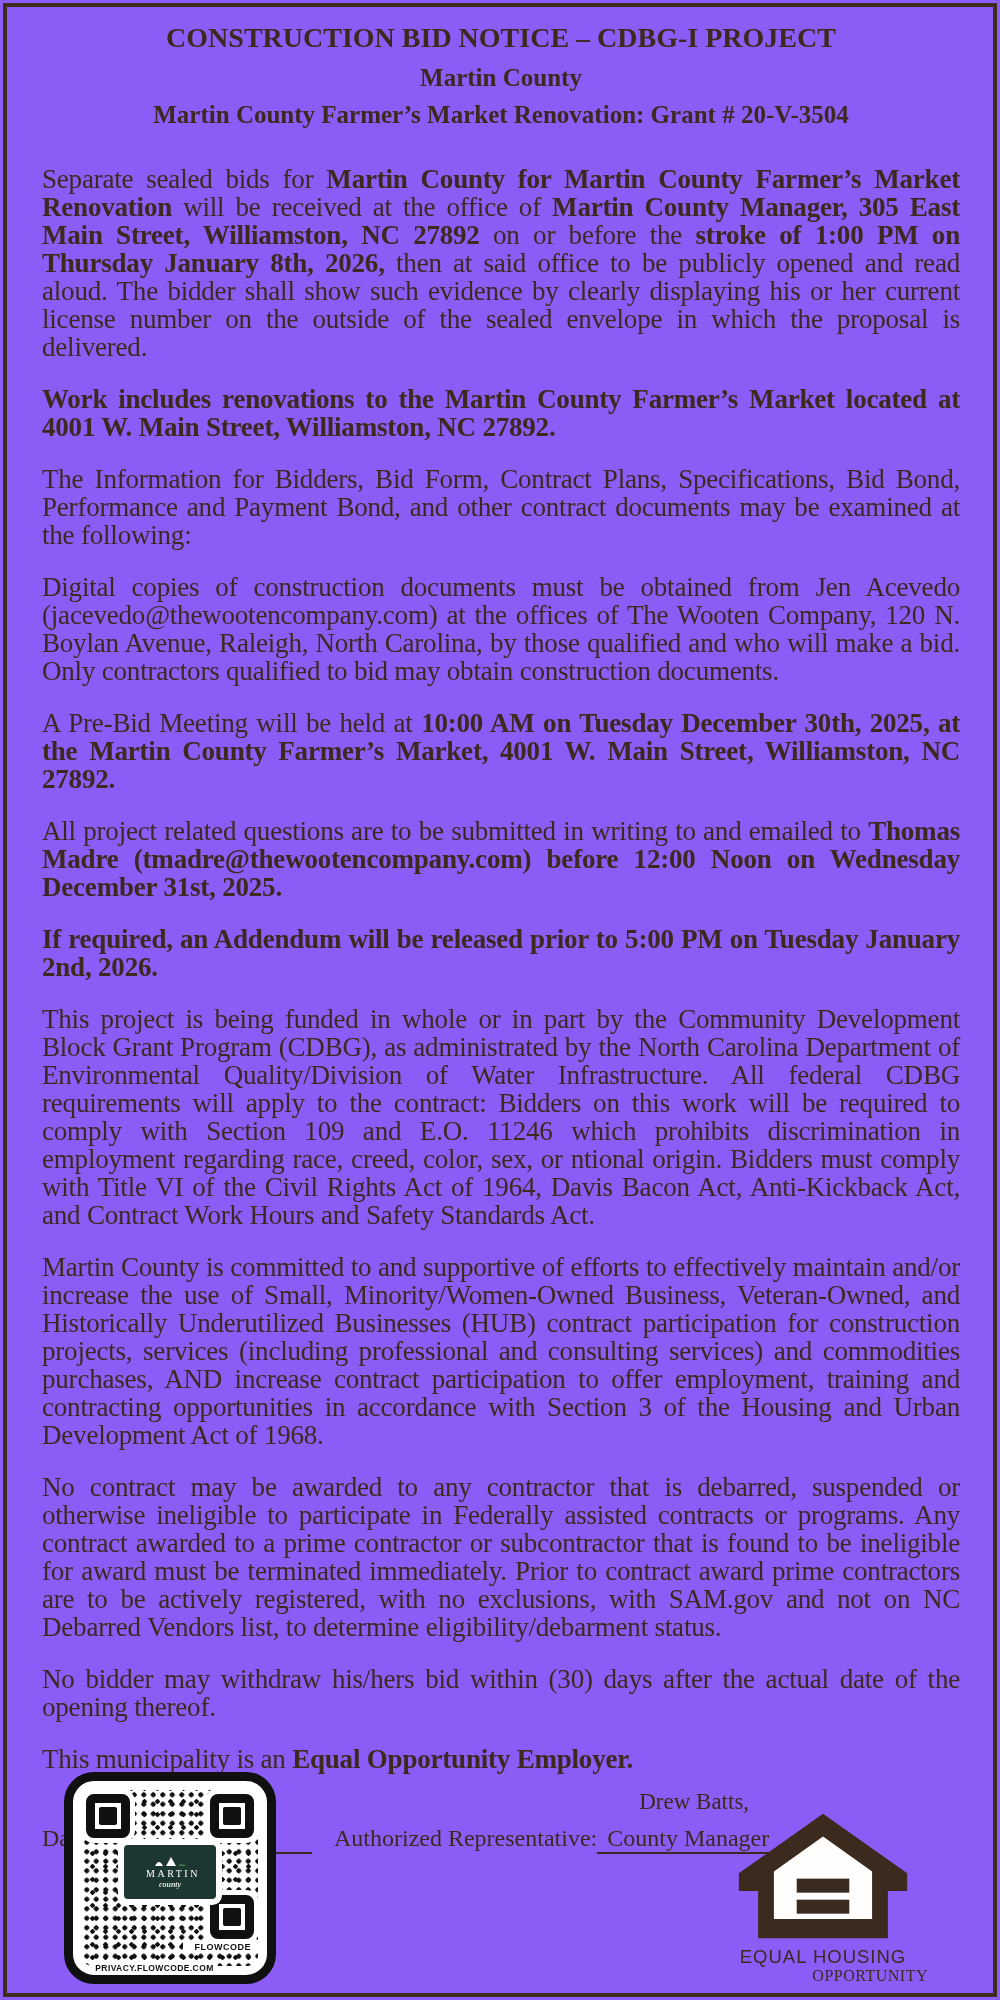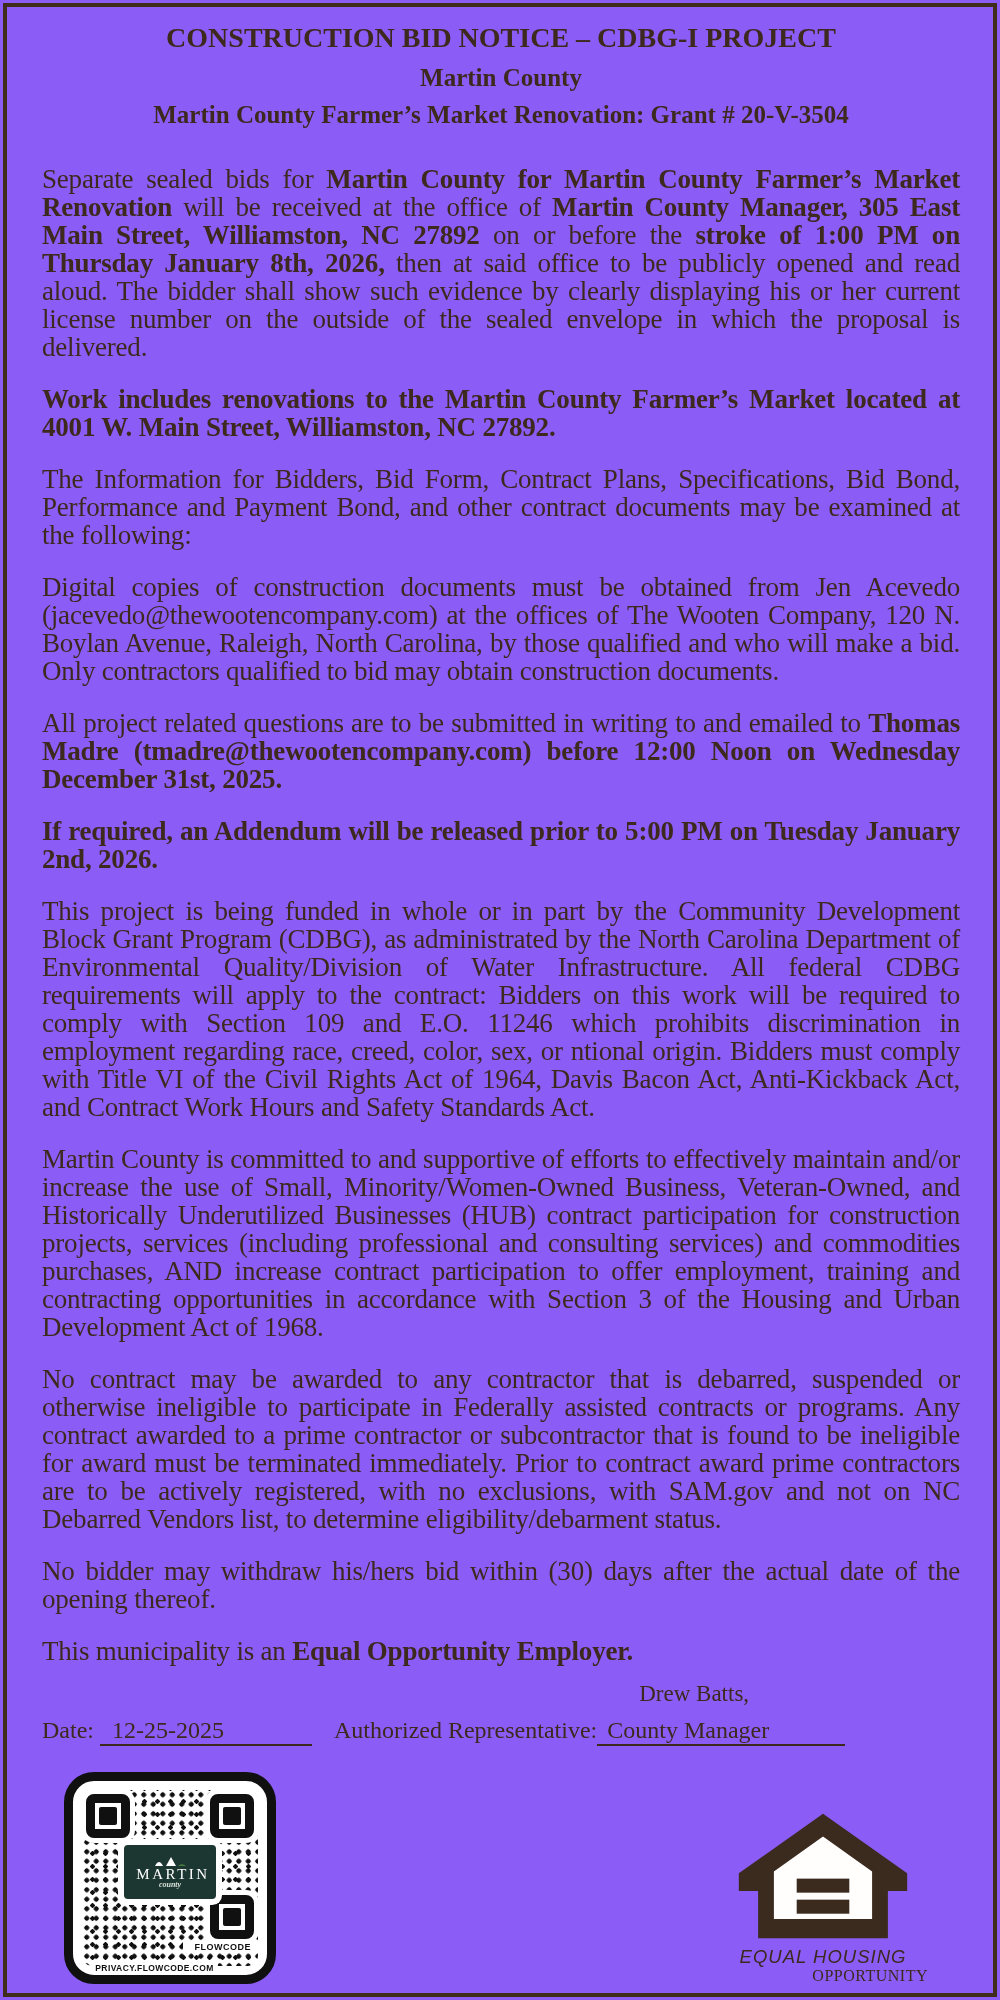--- a/index.html
+++ b/index.html
@@ -36,50 +36,51 @@
       background-size:9.5px 9.5px,13px 13px;background-position:0 0,4px 5px;}
   .eye{position:absolute;width:44px;height:44px;background:#fff;border:9px solid #101010;
        border-radius:8px;box-shadow:0 0 0 5px #fff;box-sizing:border-box;}
   .eye::after{content:"";position:absolute;inset:4px;background:#101010;border-radius:2px;}
   .eye-tl{left:13px;top:13px;}
   .eye-tr{right:13px;top:13px;}
   .eye-br{right:13px;bottom:36px;}
   .badge{position:absolute;left:50%;top:47%;transform:translate(-50%,-50%);
       width:92px;height:54px;background:#1c3631;border-radius:4px;box-shadow:0 0 0 6px #fff;
       display:flex;flex-direction:column;align-items:center;justify-content:center;color:#fff;}
-  .badge-name{font-size:15px;letter-spacing:2.5px;line-height:12px;margin-left:6px;}
+  .badge-name{font-size:10px;letter-spacing:2.5px;line-height:12px;margin-left:6px;}
   .badge-sub{font-size:8px;font-style:italic;color:#d9e2dc;line-height:9px;font-weight:bold;}
   .qr-flow{position:absolute;right:4px;bottom:23px;font:bold 9px "Liberation Sans",sans-serif;
       color:#101010;background:#fff;padding:0 12px;letter-spacing:0.5px;}
   .qr-priv{position:absolute;left:42%;transform:translateX(-50%);bottom:2px;
       font:bold 8.5px "Liberation Sans",sans-serif;color:#101010;background:#fff;
       padding:0 4px;letter-spacing:0.4px;white-space:nowrap;}
   
   .eho{position:absolute;left:718px;top:44px;width:210px;text-align:center;color:#3b2a1e;}
-  .eho-t1{font-family:"Liberation Sans",sans-serif;font-size:18.5px;letter-spacing:1px;margin-top:2px;font-style:italic;}
+  .eho-t1{font-family:"Liberation Sans",sans-serif;font-size:18.5px;letter-spacing:1px;margin-top:2px;}
   .eho-t2{font-family:Liberation Serif, serif;font-size:16px;letter-spacing:0.5px;margin-top:-1px;text-align:right;}
 </style>
 </head>
 <body>
 
 <div class="page">
   <div class="frame"></div>
 
   <div class="content">
     <div class="hdr">
       <div class="hdr-l1">CONSTRUCTION BID NOTICE – CDBG-I PROJECT</div>
       <div class="hdr-l2">Martin County</div>
       <div class="hdr-l3">Martin County Farmer’s Market Renovation: Grant # 20-V-3504</div>
     </div>
 
     <div class="bodytext">
         <p><span>Separate sealed bids for </span><span class="b">Martin County for Martin County Farmer’s Market Renovation</span><span> will be received at the office of </span><span class="b">Martin County Manager, 305 East Main Street, Williamston, NC 27892</span><span> on or before the </span><span class="b">stroke of 1:00 PM on Thursday January 8th, 2026,</span><span> then at said office to be publicly opened and read aloud. The bidder shall show such evidence by clearly displaying his or her current license number on the outside of the sealed envelope in which the proposal is delivered.</span></p>
         <p><span class="b">Work includes renovations to the Martin County Farmer’s Market located at 4001 W. Main Street, Williamston, NC 27892.</span></p>
         <p><span>The Information for Bidders, Bid Form, Contract Plans, Specifications, Bid Bond, Performance and Payment Bond, and other contract documents may be examined at the following:</span></p>
         <p><span>Digital copies of construction documents must be obtained from Jen Acevedo (jacevedo@thewootencompany.com) at the offices of The Wooten Company, 120 N. Boylan Avenue, Raleigh, North Carolina, by those qualified and who will make a bid. Only contractors qualified to bid may obtain construction documents.</span></p>
+        <p><span>A Pre-Bid Meeting will be held at </span><span class="b">10:00 AM on Tuesday December 30th, 2025, at the Martin County Farmer’s Market, 4001 W. Main Street, Williamston, NC 27892.</span></p>
         <p><span>All project related questions are to be submitted in writing to and emailed to </span><span class="b">Thomas Madre (tmadre@thewootencompany.com) before 12:00 Noon on Wednesday December 31st, 2025.</span></p>
         <p><span class="b">If required, an Addendum will be released prior to 5:00 PM on Tuesday January 2nd, 2026.</span></p>
         <p><span>This project is being funded in whole or in part by the Community Development Block Grant Program (CDBG), as administrated by the North Carolina Department of Environmental Quality/Division of Water Infrastructure. All federal CDBG requirements will apply to the contract: Bidders on this work will be required to comply with Section 109 and E.O. 11246 which prohibits discrimination in employment regarding race, creed, color, sex, or ntional origin. Bidders must comply with Title VI of the Civil Rights Act of 1964, Davis Bacon Act, Anti-Kickback Act, and Contract Work Hours and Safety Standards Act.</span></p>
         <p><span>Martin County is committed to and supportive of efforts to effectively maintain and/or increase the use of Small, Minority/Women-Owned Business, Veteran-Owned, and Historically Underutilized Businesses (HUB) contract participation for construction projects, services (including professional and consulting services) and commodities purchases, AND increase contract participation to offer employment, training and contracting opportunities in accordance with Section 3 of the Housing and Urban Development Act of 1968.</span></p>
         <p><span>No contract may be awarded to any contractor that is debarred, suspended or otherwise ineligible to participate in Federally assisted contracts or programs. Any contract awarded to a prime contractor or subcontractor that is found to be ineligible for award must be terminated immediately. Prior to contract award prime contractors are to be actively registered, with no exclusions, with SAM.gov and not on NC Debarred Vendors list, to determine eligibility/debarment status.</span></p>
         <p><span>No bidder may withdraw his/hers bid within (30) days after the actual date of the opening thereof.</span></p>
         <p><span>This municipality is an </span><span class="b">Equal Opportunity Employer.</span></p>
       </div>
 
     <div class="sig-row">

